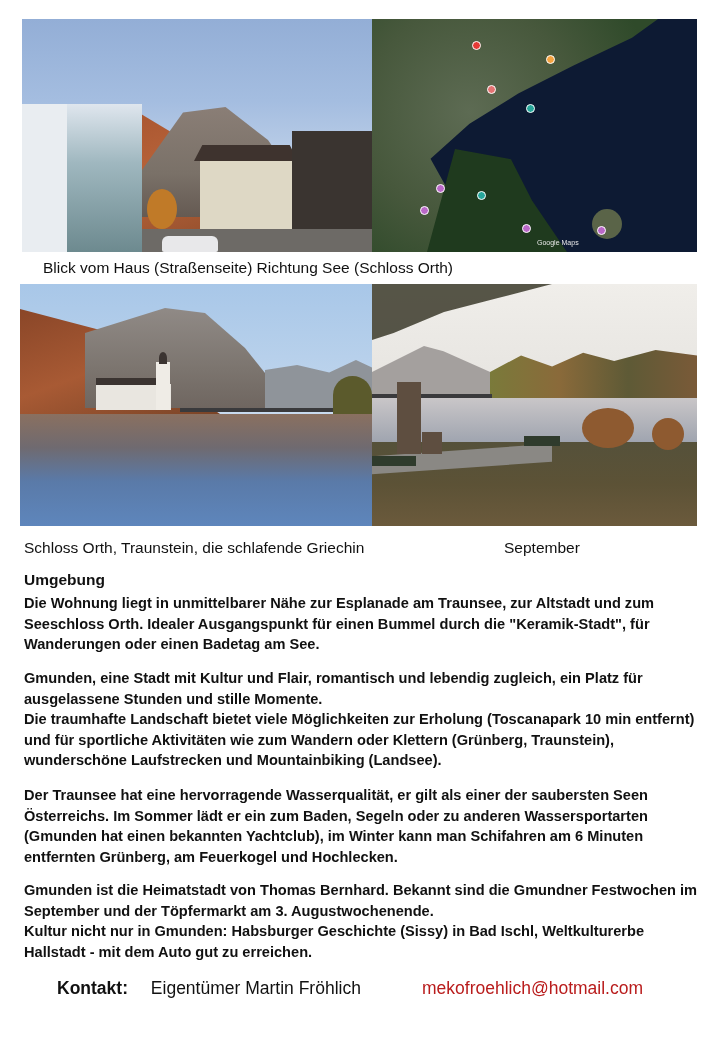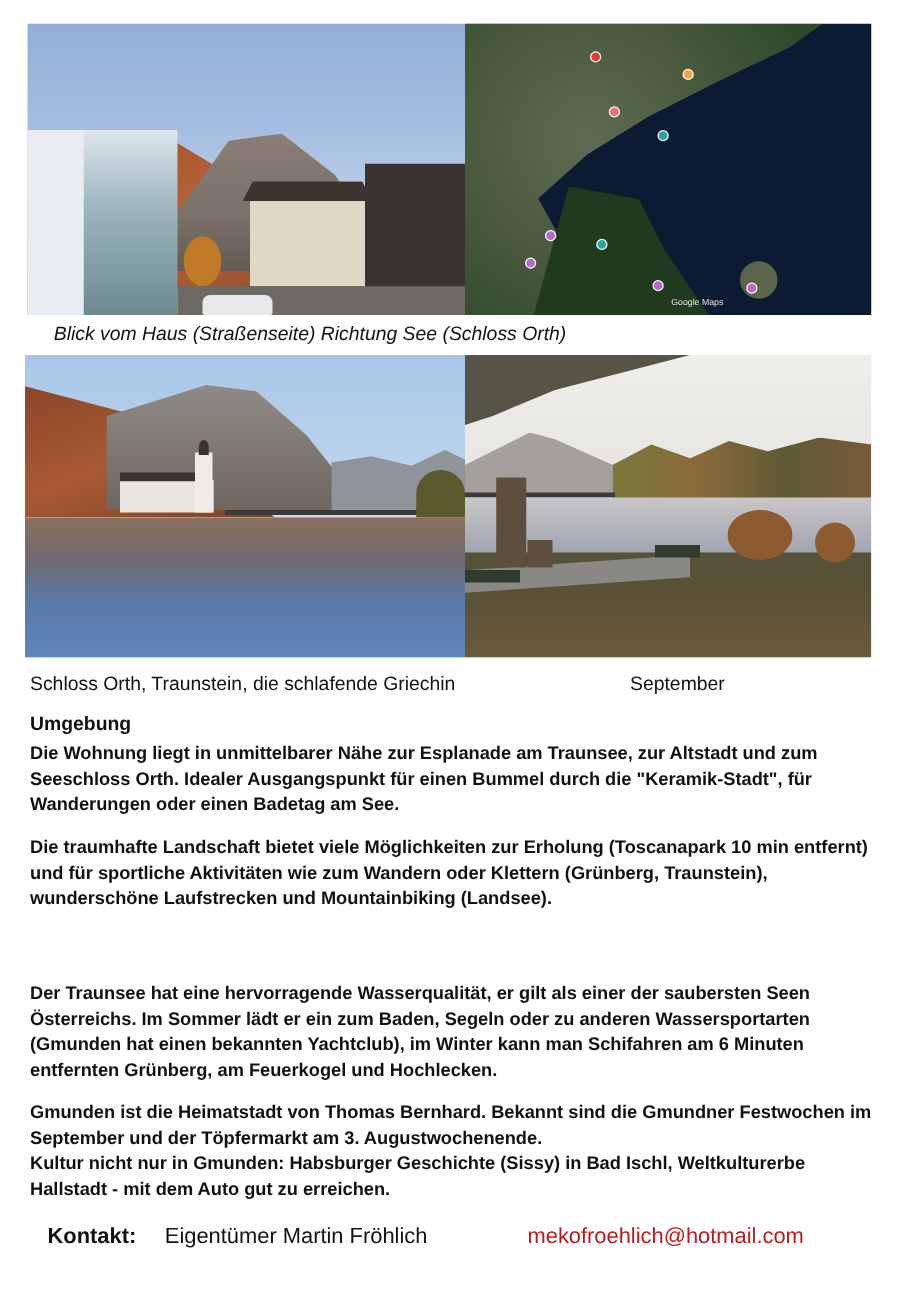--- a/index.html
+++ b/index.html
@@ -72,32 +72,32 @@
     #photo-bade .water { position:absolute; left:0; top:114px; width:325px; height:50px; background:linear-gradient(180deg,#c9c6c8,#9aa0ac); }
     #photo-bade .post { position:absolute; left:25px; top:98px; width:24px; height:72px; background:#5e4e40; }
     #photo-bade .post2 { position:absolute; left:50px; top:148px; width:20px; height:22px; background:#5e4e40; }
     #photo-bade .lawn { position:absolute; left:0; top:158px; width:325px; height:84px; background:linear-gradient(180deg,#55513a,#5c5236,#6b5a3c); }
     #photo-bade .path { position:absolute; left:0; top:166px; width:180px; height:18px; background:#8a8884; transform: skewY(-4deg); }
     #photo-bade .bush { position:absolute; width:52px; height:40px; border-radius:50%; background:#8e5a30; }
     #photo-bade .bench { position:absolute; width:44px; height:10px; background:#2f3b2c; }
 
     
     .caption { position:absolute; font-size:15.5px; line-height:20px; color:#111; white-space: nowrap; }
-    #caption-1 { left:43px; top:258px;font-style:italic; }
+    #caption-1 { left:43px; top:258px; }
     #caption-2 { left:24px; top:538px;text-align:center; }
     #caption-3 { left:504px; top:538px; }
     #heading { position:absolute; left:24px; top:570px; font-size:15.5px; font-weight:bold; line-height:20px; }
     .para { position:absolute; left:24px; width:680px; font-size:14.6px; line-height:20.5px; color:#111;font-weight:bold; }
     #para-1 { top:593px; }
     #para-2 { top:668px; }
     #para-3 { top:785px; }
     #para-4 { top:880px; }
 
     #contact { position:absolute; left:38px; top:977px; font-size:17.5px; line-height:22px; white-space:nowrap; }
-    #contact-label { font-weight:bold; margin-right:18px; }
+    #contact-label { font-weight:bold; margin-right:18px;margin-left:19px; }
     #contact-email { position:absolute; left:422px; top:977px; font-size:17.5px; line-height:22px; color:#b91c1c; text-decoration:none; white-space:nowrap; }
   </style>
 </head>
 <body>
 
 <div class="photo" id="photo-street">
   <div class="mtn-left"></div>
   <div class="mtn-main"></div>
   <div class="bld-left"></div>
   <div class="bld-mid"></div>
@@ -154,20 +154,21 @@
 
 <div class="caption" id="caption-2">Schloss Orth, Traunstein, die schlafende Griechin</div>
 <div class="caption" id="caption-3">September</div>
 
 <div id="heading">Umgebung</div>
 
 <div class="para" id="para-1">
   <span>Die Wohnung liegt in unmittelbarer Nähe zur Esplanade am Traunsee, zur Altstadt und zum Seeschloss Orth. Idealer Ausgangspunkt für einen Bummel durch die "Keramik-Stadt", für Wanderungen oder einen Badetag am See.</span>
 </div>
 <div class="para" id="para-2">
+  <div>Gmunden, eine Stadt mit Kultur und Flair, romantisch und lebendig zugleich, ein Platz für ausgelassene Stunden und stille Momente.</div>
   <div>Die traumhafte Landschaft bietet viele Möglichkeiten zur Erholung (Toscanapark 10 min entfernt) und für sportliche Aktivitäten wie zum Wandern oder Klettern (Grünberg, Traunstein), wunderschöne Laufstrecken und Mountainbiking (Landsee).</div>
 </div>
 <div class="para" id="para-3">
   <span>Der Traunsee hat eine hervorragende Wasserqualität, er gilt als einer der saubersten Seen Österreichs. Im Sommer lädt er ein zum Baden, Segeln oder zu anderen Wassersportarten (Gmunden hat einen bekannten Yachtclub), im Winter kann man Schifahren am 6 Minuten entfernten Grünberg, am Feuerkogel und Hochlecken.</span>
 </div>
 <div class="para" id="para-4">
   <div>Gmunden ist die Heimatstadt von Thomas Bernhard. Bekannt sind die Gmundner Festwochen im September und der Töpfermarkt am 3. Augustwochenende.</div>
   <div>Kultur nicht nur in Gmunden: Habsburger Geschichte (Sissy) in Bad Ischl, Weltkulturerbe Hallstadt - mit dem Auto gut zu erreichen.</div>
 </div>
 

